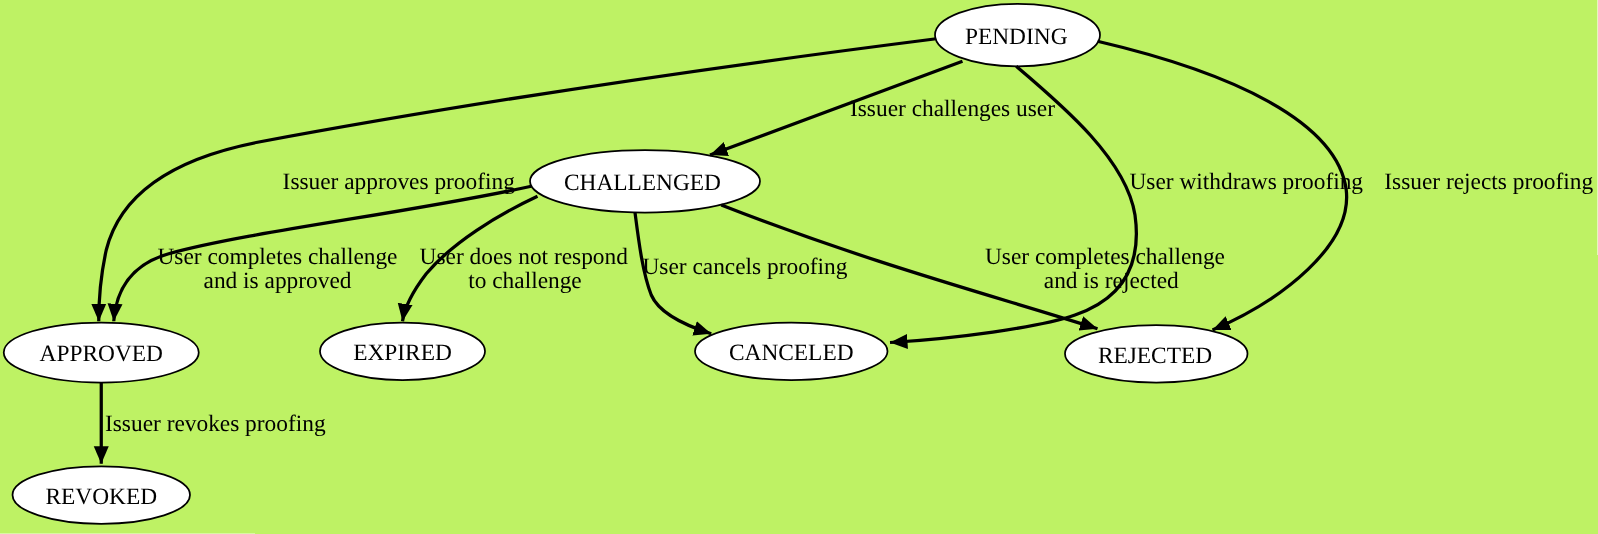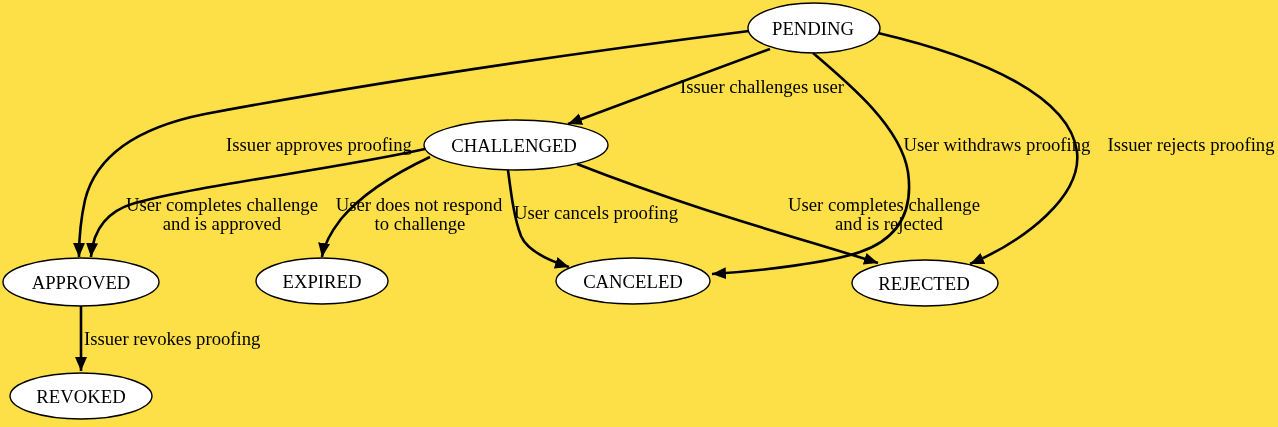--- a/index.html
+++ b/index.html
@@ -1,16 +1,16 @@
 <!DOCTYPE html>
 <html><head>
 <meta charset="utf-8">
 <style>
   html, body { margin: 0; padding: 0; background: #ffffff; }
-  .diagram-wrap { width: 1278px; height: 427px; background: #fde047; overflow: hidden; }
+  .diagram-wrap { width: 1278px; height: 427px; background: #bef264; overflow: hidden; }
   svg { display: block; }
   .node-ellipse { fill: #ffffff; stroke: #000000; stroke-width: 1.4; }
   .node-label { font-family: "Liberation Serif", serif; font-size: 18.7px; fill: #000000; text-anchor: middle; }
   .edge-path { fill: none; stroke: #000000; stroke-width: 2.6; }
   .edge-label { font-family: "Liberation Serif", serif; font-size: 18.7px; fill: #000000; text-anchor: middle; }
   .edge-label.anchor-start { text-anchor: start; }
 </style>
 </head>
 <body>
 

